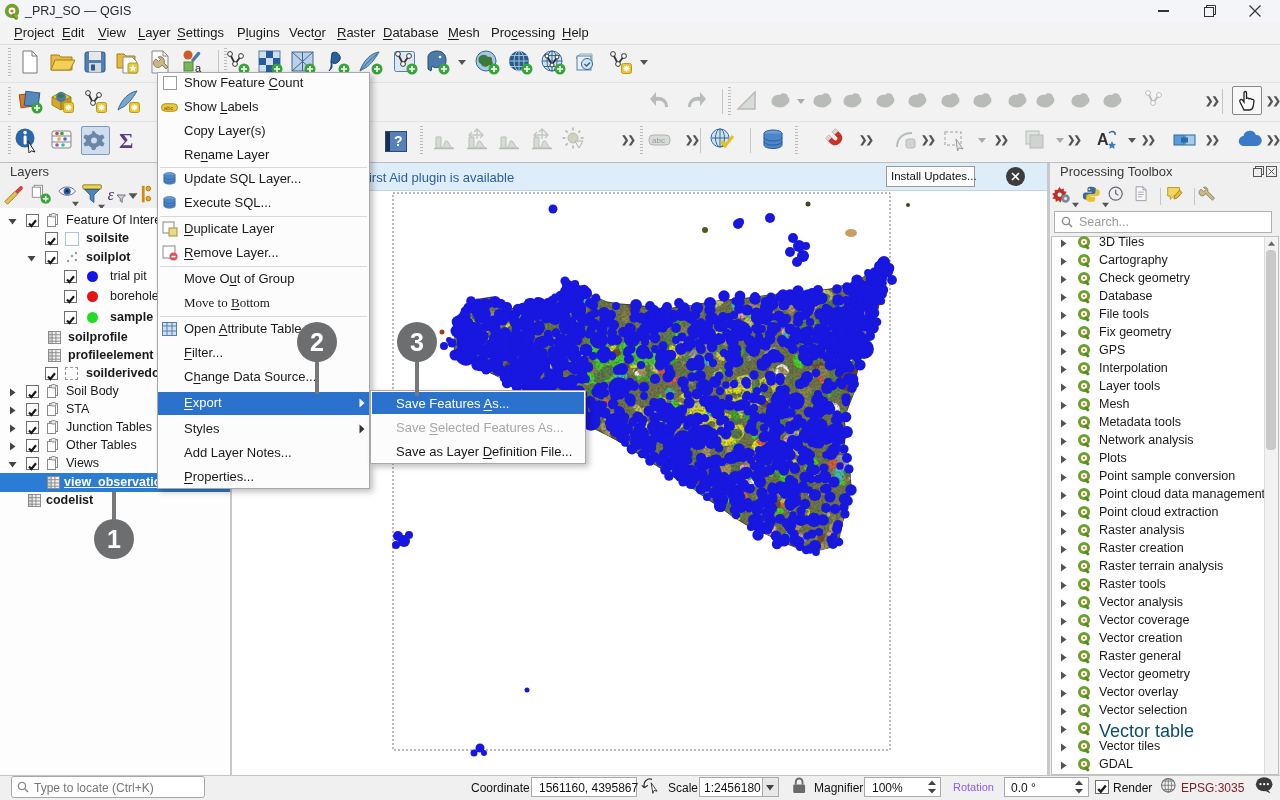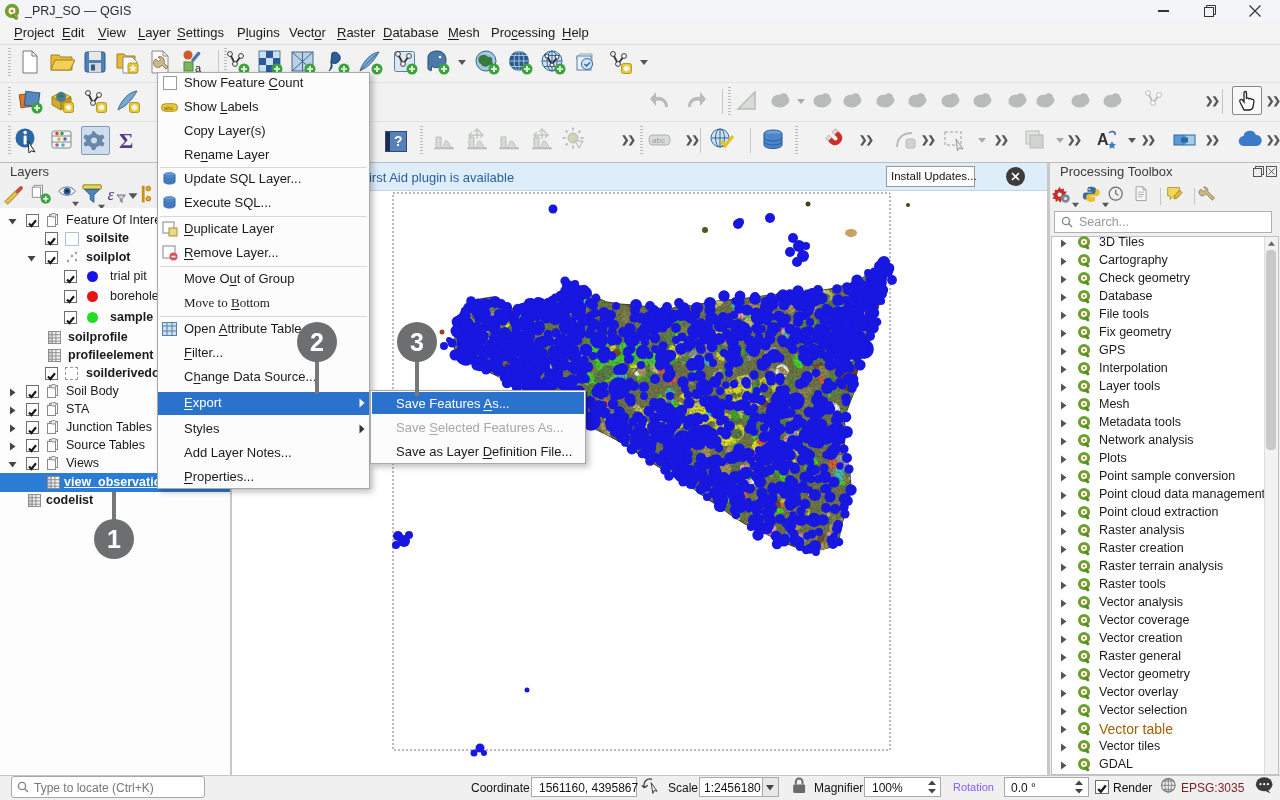--- a/index.html
+++ b/index.html
@@ -539,21 +539,21 @@
     <path d="M2 0.5 L7.5 4.5 L2 8.5 Z" fill="#444"></path>
   </svg>
 <div style="position:absolute;left:26px;top:439px;width:13px;height:13px;background:#fff;border:1px solid #6e6e6e;box-sizing:border-box;"><svg width="11" height="11" viewBox="0 0 11 11">
       <path d="M2 5.5 L4.4 8 L9 2.2" stroke="#1a1a1a" stroke-width="2.2" fill="none"></path>
     </svg></div>
 <svg style="position:absolute;left:46px;top:438px" width="15" height="15" viewBox="0 0 15 15">
     <rect x="3.5" y="1.5" width="8" height="10" fill="#fff" stroke="#8a8a8a"></rect>
     <rect x="1.5" y="3.5" width="8" height="10" fill="#fff" stroke="#8a8a8a"></rect>
     <rect x="5" y="0.5" width="5" height="3.5" rx="1.5" fill="#e8e8e8" stroke="#8a8a8a"></rect>
   </svg>
-<div class="txt" style="left:66px;top:438px;font-size:12.5px;font-weight:normal;color:#1a1a1a;">Source Tables</div>
+<div class="txt" style="left:66px;top:438px;font-size:12.5px;font-weight:normal;color:#1a1a1a;">Other Tables</div>
 <svg style="position:absolute;left:8px;top:460px" width="9" height="9" viewBox="0 0 9 9">
     <path d="M0.5 2 L8.5 2 L4.5 7.5 Z" fill="#444"></path>
   </svg>
 <div style="position:absolute;left:26px;top:457px;width:13px;height:13px;background:#fff;border:1px solid #6e6e6e;box-sizing:border-box;"><svg width="11" height="11" viewBox="0 0 11 11">
       <path d="M2 5.5 L4.4 8 L9 2.2" stroke="#1a1a1a" stroke-width="2.2" fill="none"></path>
     </svg></div>
 <svg style="position:absolute;left:46px;top:456px" width="15" height="15" viewBox="0 0 15 15">
     <rect x="3.5" y="1.5" width="8" height="10" fill="#fff" stroke="#8a8a8a"></rect>
     <rect x="1.5" y="3.5" width="8" height="10" fill="#fff" stroke="#8a8a8a"></rect>
     <rect x="5" y="0.5" width="5" height="3.5" rx="1.5" fill="#e8e8e8" stroke="#8a8a8a"></rect>
@@ -3122,21 +3122,21 @@
 <div class="txt" style="left:1099px;top:703px;font-size:12.5px;color:#1a1a1a;">Vector selection</div>
 <svg style="position:absolute;left:1059px;top:725px" width="9" height="9" viewBox="0 0 9 9">
     <path d="M2 0.5 L7.5 4.5 L2 8.5 Z" fill="#555"></path>
   </svg>
 <svg style="position:absolute;left:1077px;top:721px" width="15" height="15" viewBox="0 0 16 16">
     <circle cx="7.5" cy="7.5" r="6.5" fill="#6ca02f"></circle>
     <circle cx="7.5" cy="7.5" r="3.2" fill="#fff"></circle>
     <circle cx="7.5" cy="7.5" r="1.4" fill="#e07820"></circle>
     <rect x="9.5" y="9.5" width="6" height="3.2" rx="1.4" transform="rotate(45 9.5 9.5)" fill="#5a8a26"></rect>
   </svg>
-<div class="txt" style="left:1099px;top:721px;font-size:14px;color:#a16207;">Vector table</div>
+<div class="txt" style="left:1099px;top:721px;font-size:18px;color:#0c4a6e;">Vector table</div>
 <svg style="position:absolute;left:1059px;top:743px" width="9" height="9" viewBox="0 0 9 9">
     <path d="M2 0.5 L7.5 4.5 L2 8.5 Z" fill="#555"></path>
   </svg>
 <svg style="position:absolute;left:1077px;top:739px" width="15" height="15" viewBox="0 0 16 16">
     <circle cx="7.5" cy="7.5" r="6.5" fill="#6ca02f"></circle>
     <circle cx="7.5" cy="7.5" r="3.2" fill="#fff"></circle>
     <circle cx="7.5" cy="7.5" r="1.4" fill="#e07820"></circle>
     <rect x="9.5" y="9.5" width="6" height="3.2" rx="1.4" transform="rotate(45 9.5 9.5)" fill="#5a8a26"></rect>
   </svg>
 <div class="txt" style="left:1099px;top:739px;font-size:12.5px;color:#1a1a1a;">Vector tiles</div>

